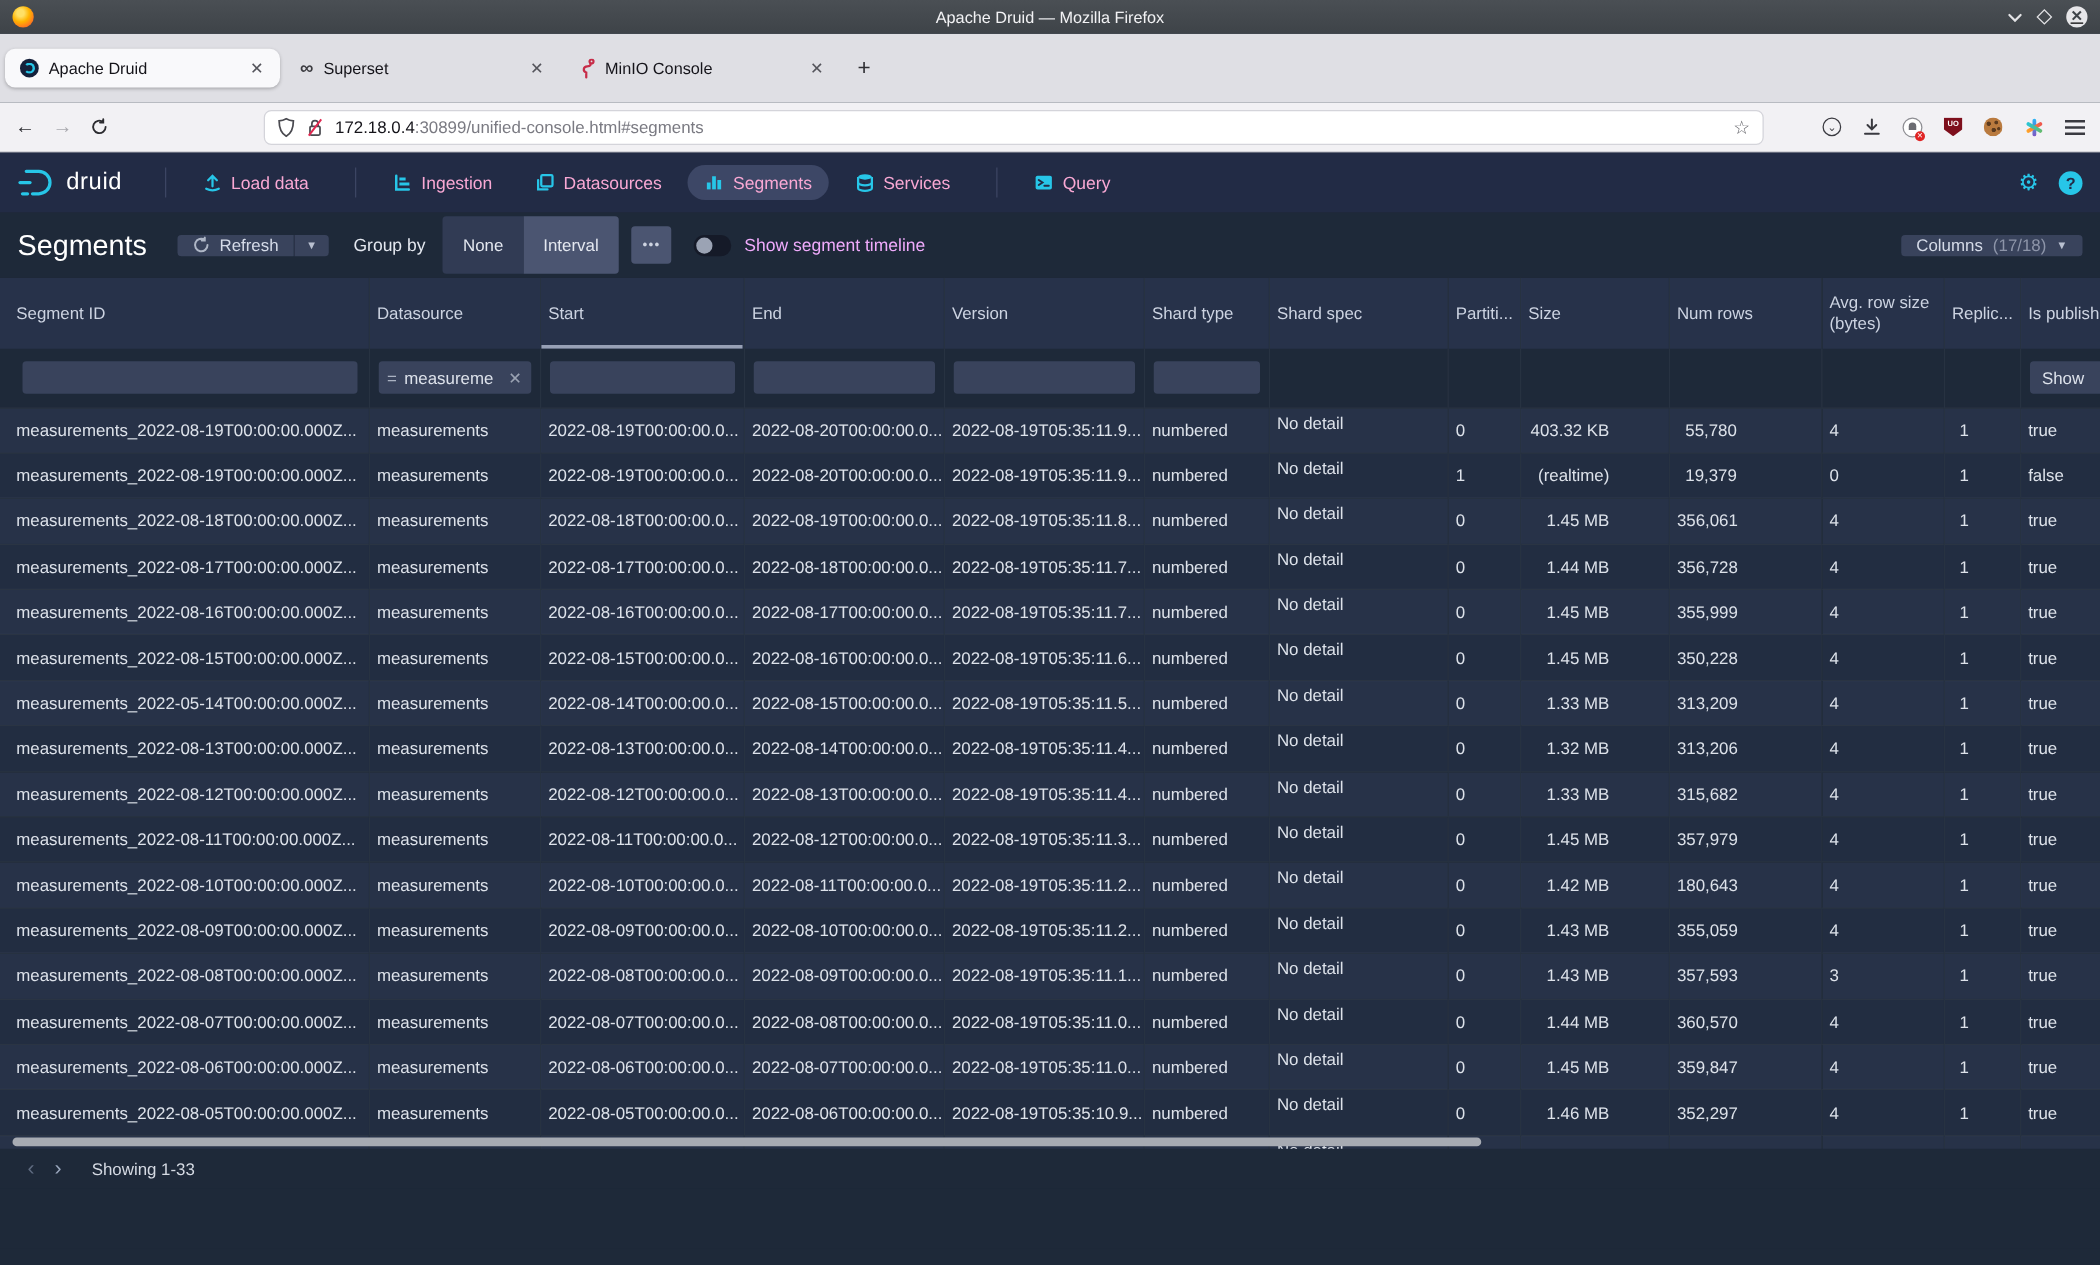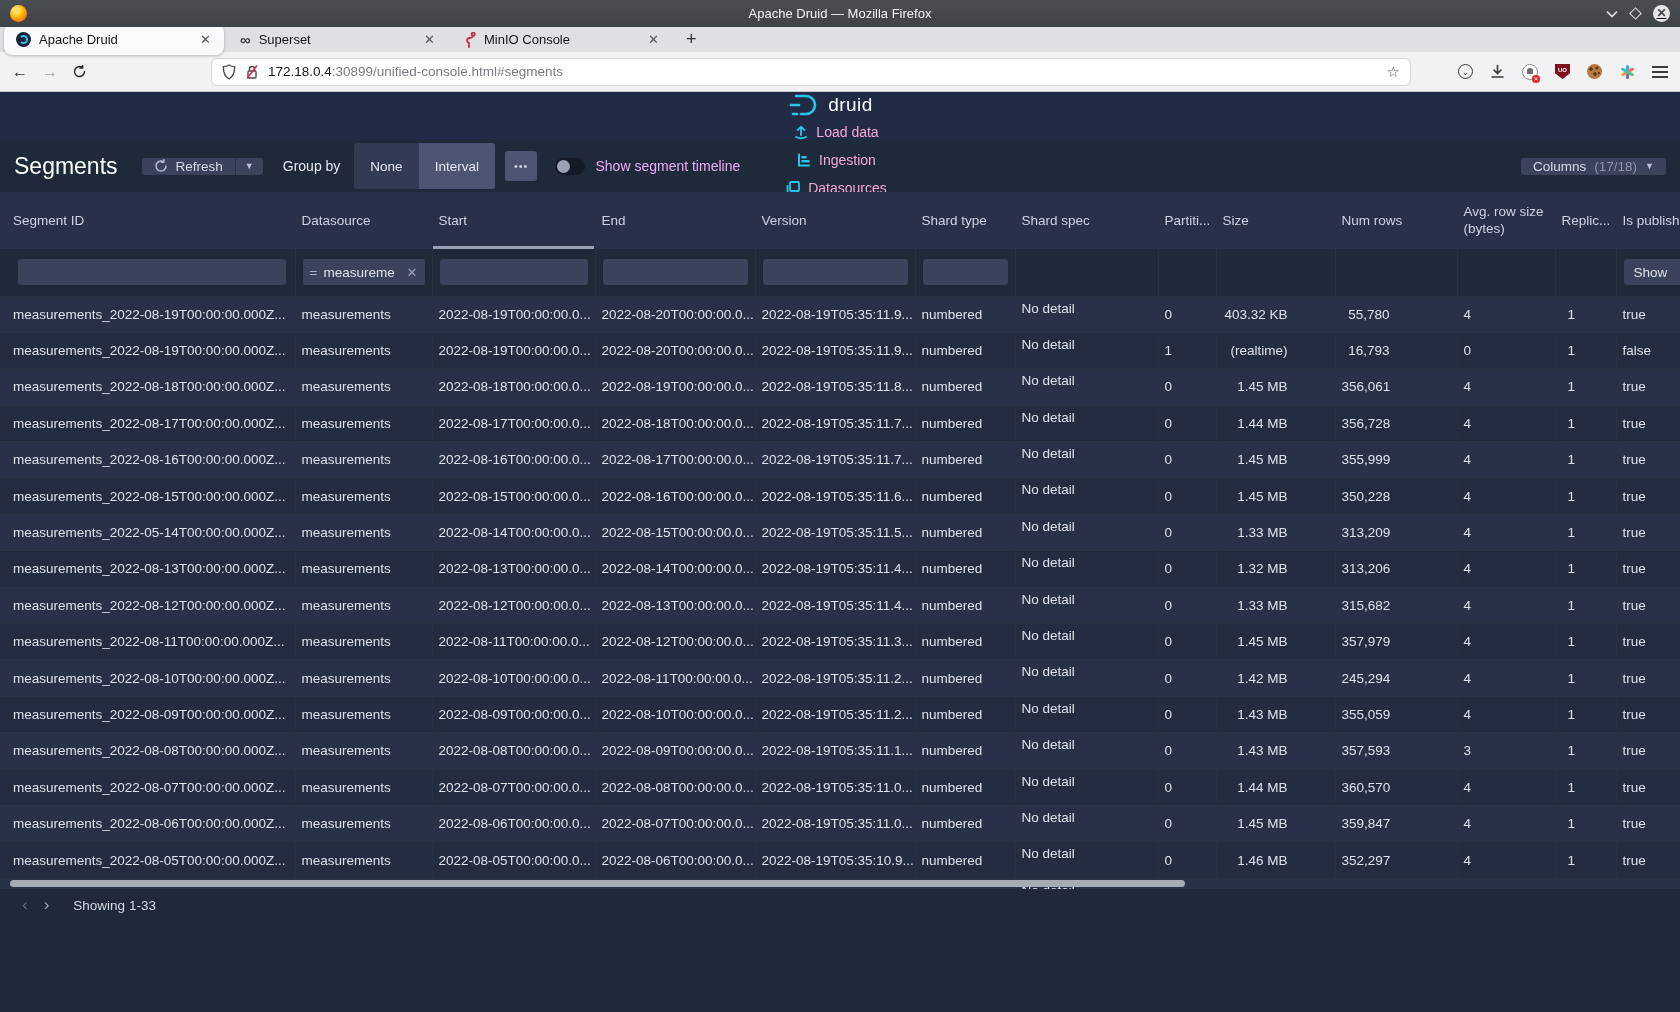--- a/index.html
+++ b/index.html
@@ -11,21 +11,21 @@
               display:flex; align-items:center; padding:0 10px; position:relative;text-decoration:underline; }
   .ff-logo { width:17px; height:17px; border-radius:50%;
              background:radial-gradient(circle at 38% 32%, #ffe066 0 18%, #ffb400 45%, #ff7d1d 70%, #e0521d 100%); }
   .win-title { position:absolute; left:0; right:0; text-align:center; color:#f2f2f4; font-size:13px; }
   .win-controls { margin-left:auto; display:flex; align-items:center; gap:13px; z-index:2; }
   .wc-chevron svg { display:block; }
   .wc-diamond { width:9px; height:9px; border:1.6px solid #e3e3e6; transform:rotate(45deg); display:inline-block; }
   .wc-close { width:17px; height:17px; border-radius:50%; background:#e6e6e9; color:#3f4449;
               font-size:12px; line-height:16px; text-align:center; font-weight:bold; }
 
-  .tabbar { height:25px; background:#dfdfe4; display:flex; align-items:center; padding:10px 4px; }
+  .tabbar { height:55px; background:#dfdfe4; display:flex; align-items:center; padding:10px 4px; }
   .tab { height:31px; display:flex; align-items:center; gap:8px; padding:0 10px 0 12px;
          width:220px; font-size:13px; color:#15141a; border-radius:8px; margin-right:4px; }
   .tab.active { background:#f9f9fb; box-shadow:0 1px 3px rgba(0,0,0,.25); }
   .tab .close { margin-left:auto; color:#55555c; font-size:13px; padding:0 3px; }
   .fav-druid { width:15px; height:15px; border-radius:50%; background:#15203a; position:relative; flex:0 0 auto; }
   .fav-druid::after { content:""; position:absolute; inset:3px; border:2px solid #27c6e8;
                       border-left-color:transparent; border-radius:50%; }
   .fav-superset { font-size:15px; font-weight:bold; color:#3b3b40; line-height:1; }
   .newtab { font-size:18px; color:#2f2f33; padding:0 10px; }
 
@@ -55,21 +55,21 @@
                        #b97a3e; }
   .pinwheel { width:16px; height:16px; position:relative; }
   .pinwheel span { position:absolute; left:7px; top:1px; width:3px; height:14px; border-radius:2px; }
   .pinwheel span:nth-child(1) { background:linear-gradient(#29b6f6,#7e57c2); }
   .pinwheel span:nth-child(2) { background:linear-gradient(#ef5350,#ffa726); transform:rotate(60deg); }
   .pinwheel span:nth-child(3) { background:linear-gradient(#66bb6a,#26c6da); transform:rotate(120deg); }
   .hamburger { display:flex; flex-direction:column; gap:3px; }
   .hamburger i { width:16px; height:2px; background:#3a3a40; }
 
   
-  .druid-nav { height:48px; background:#222b45; display:flex; align-items:center; padding:0 14px;flex-direction:column; }
+  .druid-nav { height:48px; background:#222b45; display:flex; align-items:center; padding:0 14px; }
   .logo { display:flex; align-items:center; gap:7px; margin-right:18px; }
   .logo-word { color:#fff; font-size:19px; letter-spacing:.5px; }
   .nav-sep { width:1px; height:24px; background:#3c4563; margin:0 16px; }
   .nav-item { display:flex; align-items:center; gap:7px; color:#f9a8d4; font-size:14px;
               padding:6px 13px; border-radius:16px; margin-right:8px; white-space:nowrap; }
   .nav-item.active { background:#3d4766; }
   .nav-right { margin-left:auto; display:flex; align-items:center; gap:16px; }
   .gear { color:#27c6e8; font-size:18px; font-family:"DejaVu Sans", sans-serif; }
   .help { width:19px; height:19px; border-radius:50%; background:#27c6e8; color:#222b45;
           font-weight:bold; font-size:13px; text-align:center; line-height:19px; }
@@ -393,21 +393,21 @@
         <tr class="even">
     <td class="c0">measurements_2022-08-19T00:00:00.000Z...</td>
     <td>measurements</td>
     <td>2022-08-19T00:00:00.0...</td>
     <td>2022-08-20T00:00:00.0...</td>
     <td>2022-08-19T05:35:11.9...</td>
     <td>numbered</td>
     <td class="spec">No detail</td>
     <td>1</td>
     <td class="size">(realtime)</td>
-    <td class="nrows">16,793</td>
+    <td class="nrows">19,379</td>
     <td>0</td>
     <td class="repl">1</td>
     <td>false</td>
   </tr>
         <tr class="odd">
     <td class="c0">measurements_2022-08-18T00:00:00.000Z...</td>
     <td>measurements</td>
     <td>2022-08-18T00:00:00.0...</td>
     <td>2022-08-19T00:00:00.0...</td>
     <td>2022-08-19T05:35:11.8...</td>
@@ -528,21 +528,21 @@
         <tr class="odd">
     <td class="c0">measurements_2022-08-10T00:00:00.000Z...</td>
     <td>measurements</td>
     <td>2022-08-10T00:00:00.0...</td>
     <td>2022-08-11T00:00:00.0...</td>
     <td>2022-08-19T05:35:11.2...</td>
     <td>numbered</td>
     <td class="spec">No detail</td>
     <td>0</td>
     <td class="size">1.42 MB</td>
-    <td class="nrows">245,294</td>
+    <td class="nrows">180,643</td>
     <td>4</td>
     <td class="repl">1</td>
     <td>true</td>
   </tr>
         <tr class="even">
     <td class="c0">measurements_2022-08-09T00:00:00.000Z...</td>
     <td>measurements</td>
     <td>2022-08-09T00:00:00.0...</td>
     <td>2022-08-10T00:00:00.0...</td>
     <td>2022-08-19T05:35:11.2...</td>

